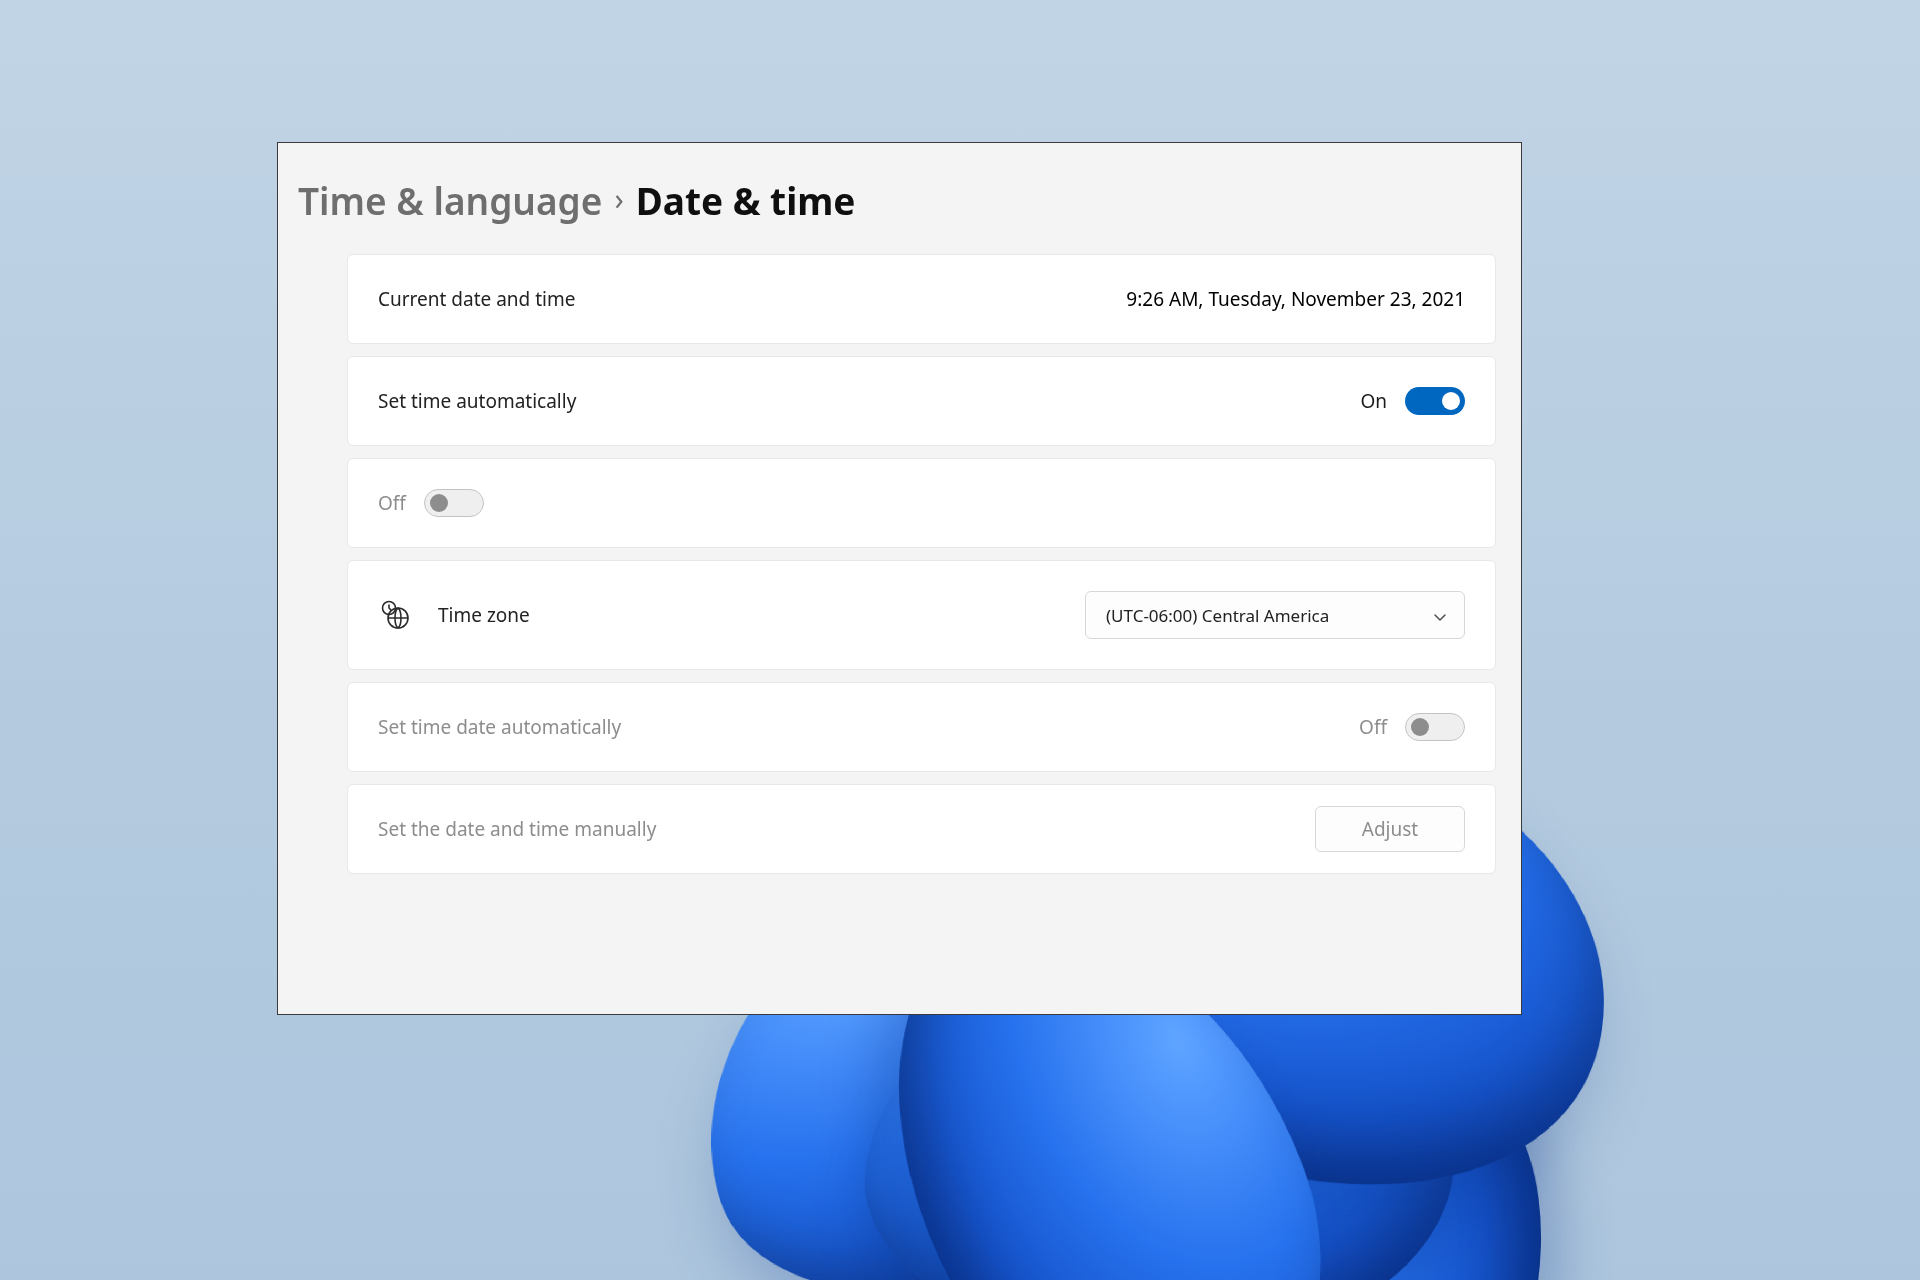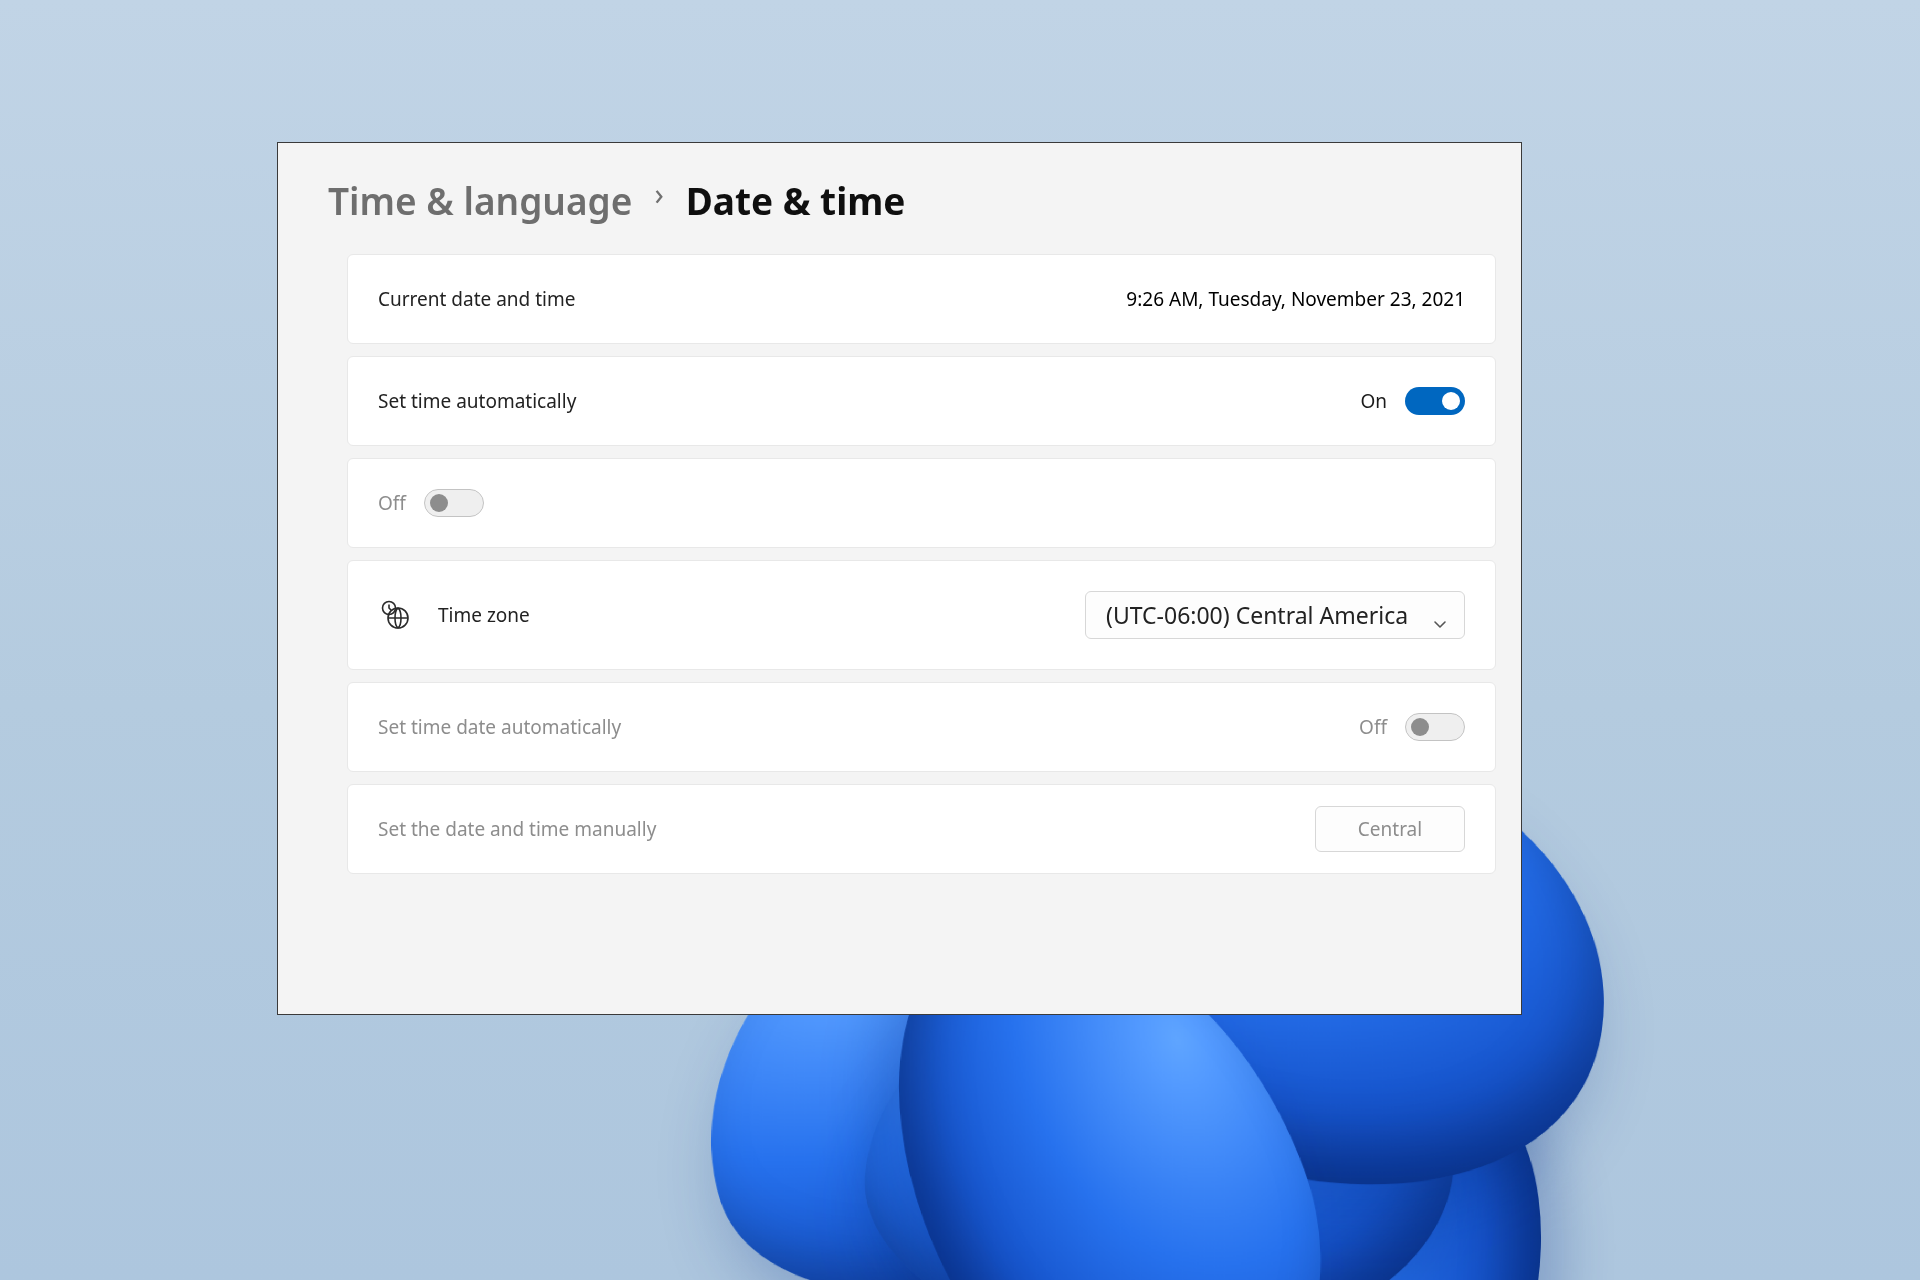--- a/index.html
+++ b/index.html
@@ -39,21 +39,21 @@
       background:radial-gradient(120% 120% at 40% 30%, #7fbaff 0%, #3c86f2 50%, #1b56c8 100%);
       box-shadow:inset -10px -15px 35px rgba(0,0,0,.2);}
 
   
   .window{
     position:absolute;left:277px;top:142px;width:1245px;height:873px;
     background:var(--bg-window);
     border:1px solid #3a3a3a;
     overflow:hidden;z-index:10;
   }
-  .breadcrumb{display:flex;align-items:flex-start;gap:22px;padding:32px 50px 28px;}
+  .breadcrumb{display:flex;align-items:center;gap:12px;padding:32px 20px 28px;}
   .breadcrumb .parent{font-size:37px;font-weight:600;color:#6e6e6e;}
   .breadcrumb .sep{font-size:30px;color:#707070;position:relative;top:-2px;}
   .breadcrumb .current{font-size:37px;font-weight:700;color:#0f0f0f;}
 
   .cards{padding:0 25px 25px;display:flex;flex-direction:column;gap:12px;margin-left:44px;}
   .card{
     background:#ffffff;
     border:1px solid var(--card-border);
     border-radius:6px;
     padding:0 30px;
@@ -87,21 +87,21 @@
   }
   .toggle.off.disabled{opacity:.85;cursor:default;}
 
   
   .card.tall{min-height:110px;}
   .tz-icon{width:34px;height:34px;display:inline-block;}
 
   .select{
     min-width:380px;height:48px;border:1px solid #d7d7d7;border-radius:6px;
     background:#fdfdfd;display:flex;align-items:center;justify-content:space-between;
-    padding:0 16px 0 20px;cursor:pointer;font-size:23px;color:#222;
+    padding:0 16px 0 20px;cursor:pointer;font-size:17px;color:#222;
   }
   .chevron{width:16px;height:16px;display:inline-block;}
 
   .btn{
     min-width:150px;height:46px;border:1px solid #d7d7d7;border-radius:6px;
     background:#fdfdfd;display:flex;align-items:center;justify-content:center;
     font-size:19px;color:var(--muted);cursor:default;
   }
 </style>
 </head>
@@ -174,19 +174,19 @@
         <span class="label">Set time date automatically</span>
         <div class="toggle-wrap">
           <span class="toggle-state off">Off</span>
           <span class="toggle off disabled"></span>
         </div>
       </div>
 
       <div class="card disabled">
         <span class="label">Set the date and time manually</span>
         <div class="btn">
-          <span>Central</span>
+          <span>Adjust</span>
         </div>
       </div>
 
     </div>
   </div>
 </div>
 
 </body></html>

